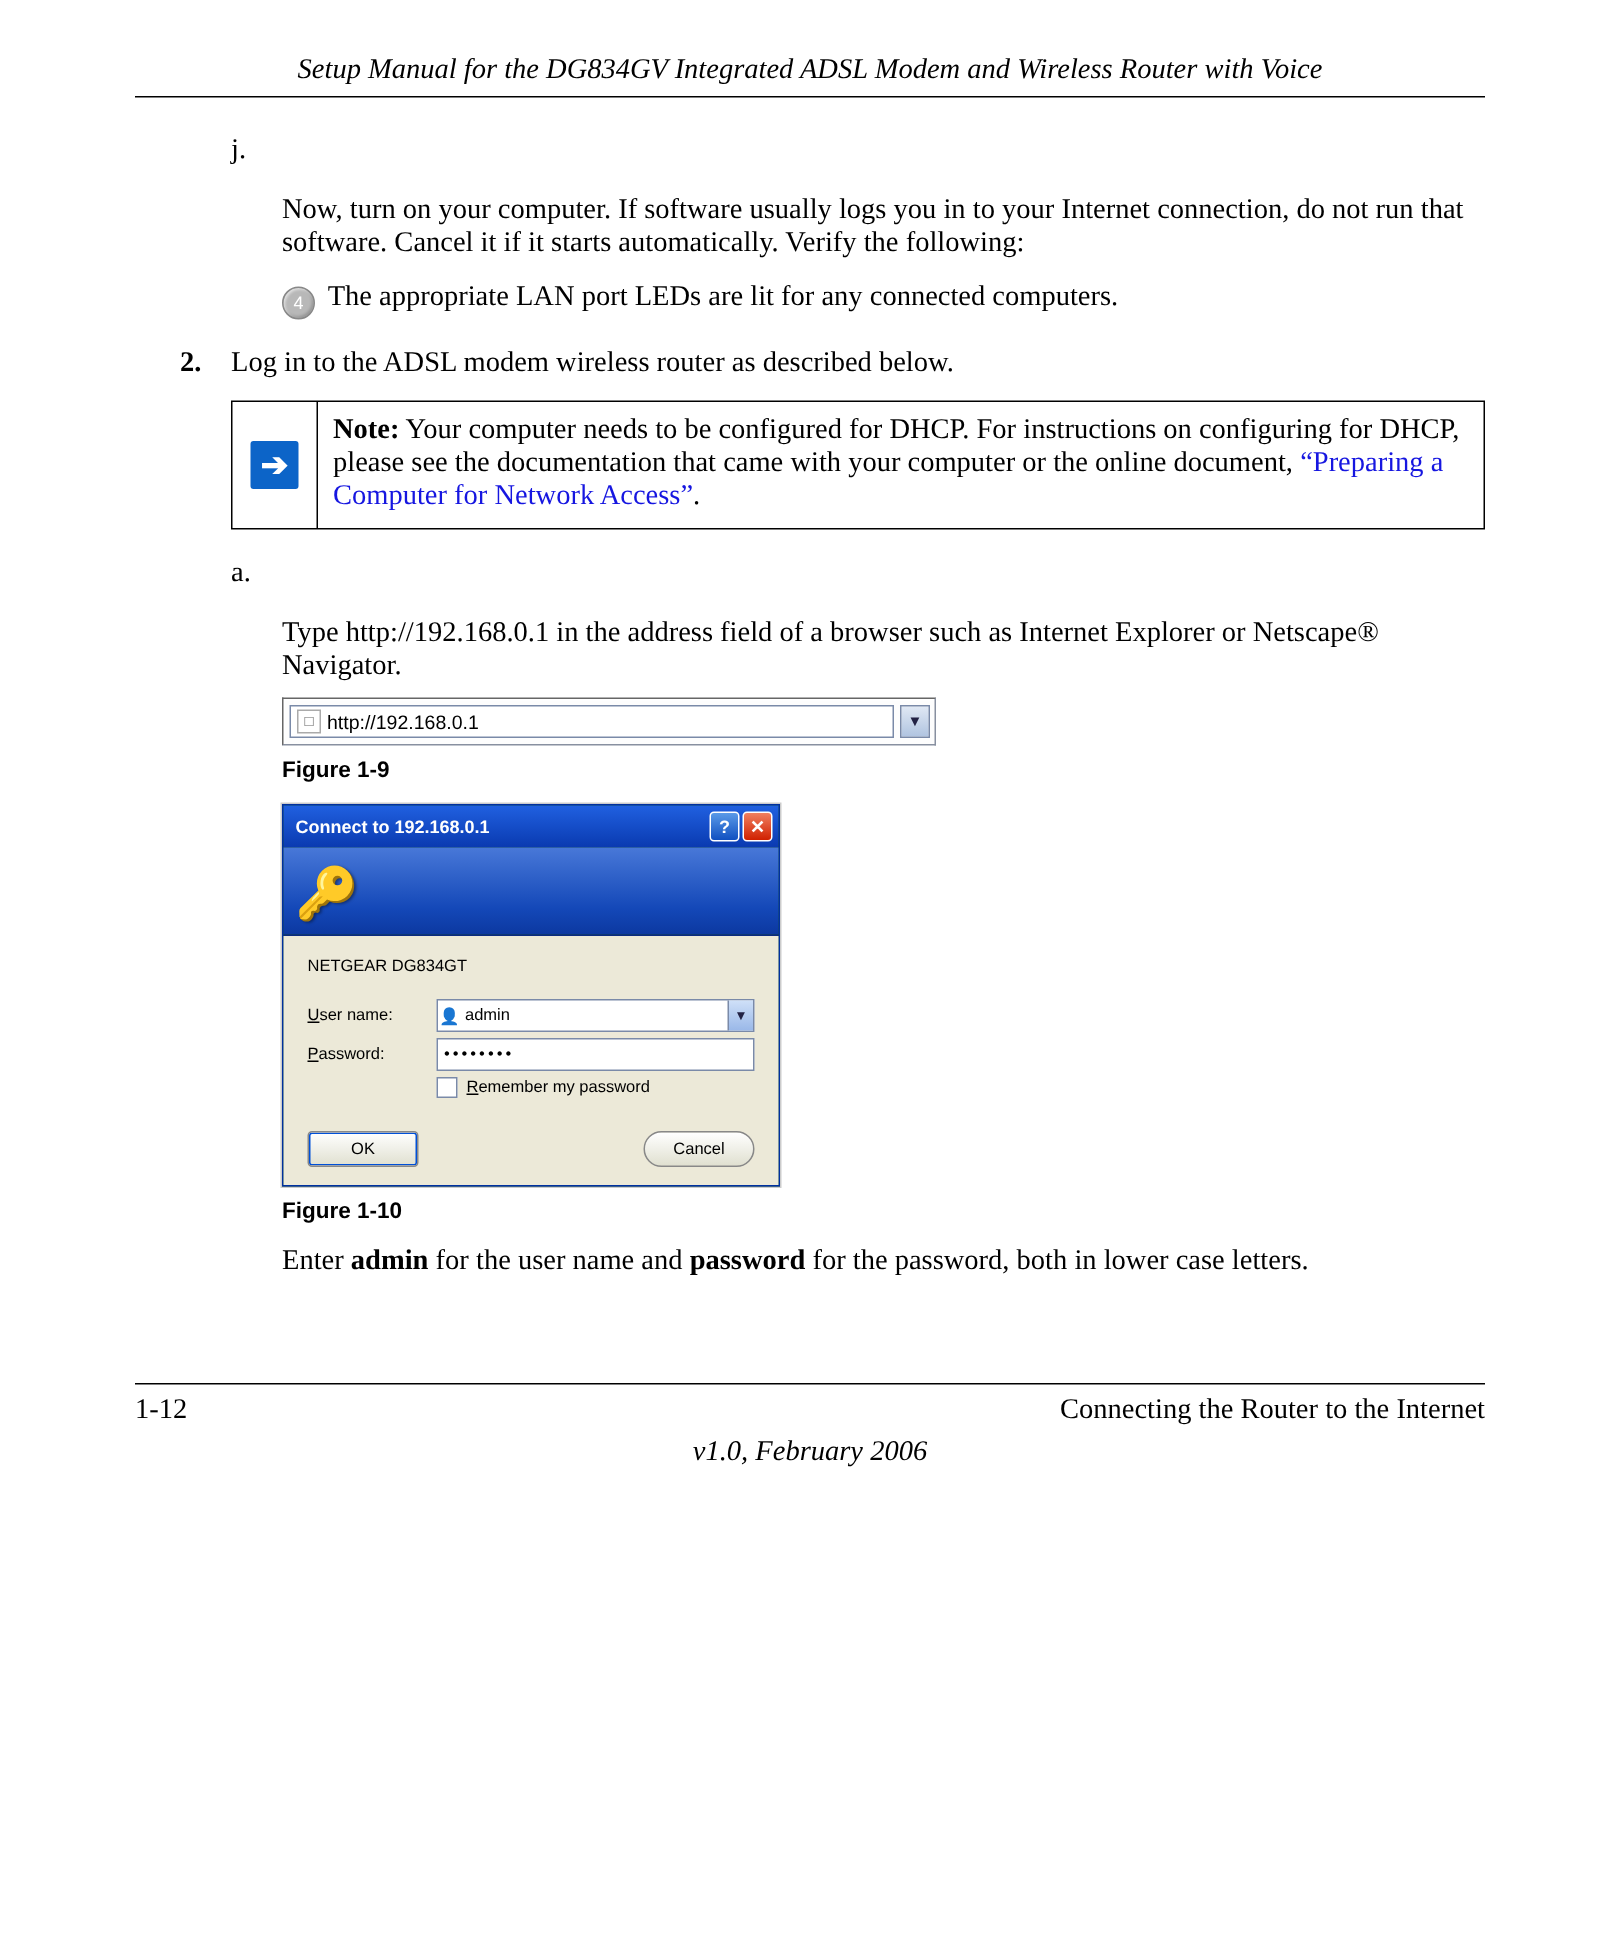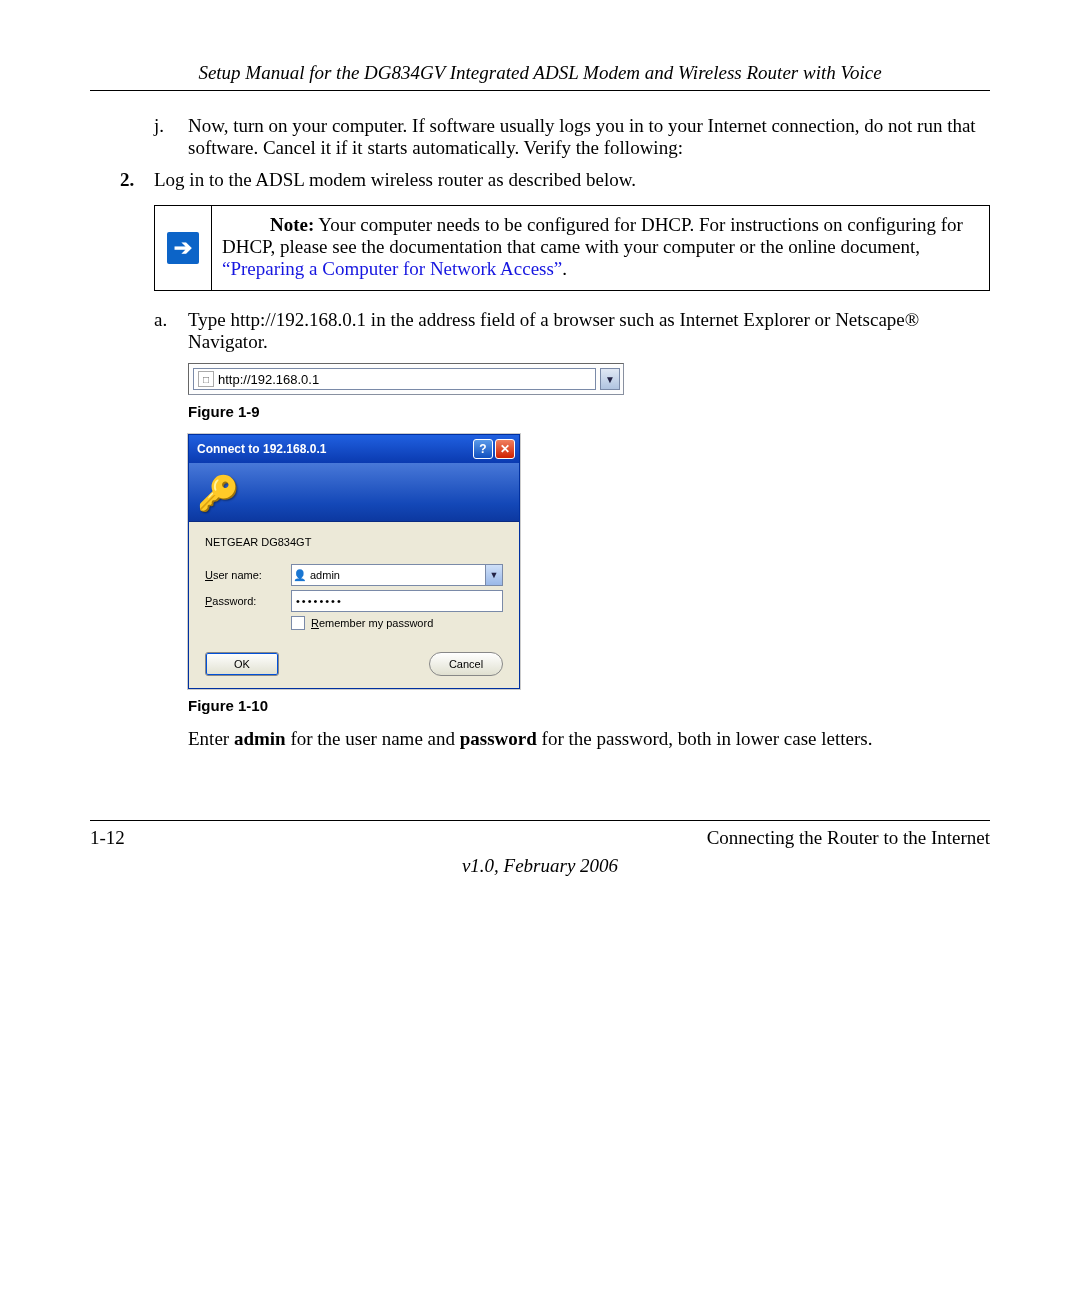--- a/index.html
+++ b/index.html
@@ -5,21 +5,21 @@
   body {
     font-family: "Times New Roman", Times, serif;
     font-size: 19px;
     color: #000;
     background: #fff;
     margin: 0;
     padding: 0;
     width: 1080px;
   }
   .page {
-    padding: 62px 90px 40px 90px;
+    padding: 36px 90px 40px 90px;
   }
   .header-title {
     font-style: italic;
     text-align: center;
     font-size: 19px;
     margin-bottom: 6px;
   }
   .hr {
     border-bottom: 1.5px solid #000;
     margin-bottom: 24px;
@@ -39,20 +39,21 @@
   .level2 {
     display: flex;
     margin-bottom: 10px;
   }
   .level2-marker {
     width: 34px;
     flex-shrink: 0;
   }
   .level2-body {
     flex: 1;
+    margin-top: 40px;
   }
   .indent2 {
     margin-left: 68px;
   }
   .icon-circle {
     display: inline-flex;
     width: 20px;
     height: 20px;
     border-radius: 50%;
     border: 1px solid #888;
@@ -90,21 +91,20 @@
     font-weight: bold;
     border-radius: 2px;
   }
   .note-body {
     padding: 8px 14px 10px 10px;
     flex: 1;
     font-size: 19px;
   }
   .note-body b {
     font-weight: bold;
-    margin-left: 48px;
   }
   .link {
     color: #1616e0;
   }
   .address-bar {
     border: 1px solid #8890a0;
     width: 434px;
     height: 30px;
     display: flex;
     align-items: center;
@@ -345,20 +345,24 @@
   <div class="hr"></div>
 
   <div class="content">
 
 
     <div class="level2" style="margin-left:34px;">
       <div class="level2-marker">j.</div>
       <div class="level2-body">Now, turn on your computer. If software usually logs you in to your Internet connection, do not run that software. Cancel it if it starts automatically. Verify the following:</div>
     </div>
 
+    <div class="indent2" style="margin:14px 0 18px 68px;">
+      <span class="icon-circle" style="background:#b8b8b8;color:#fff;">4</span>
+      <span>The appropriate LAN port LEDs are lit for any connected computers.</span>
+    </div>
 
     <div class="level1">
       <div class="level1-marker">2.</div>
       <div>Log in to the ADSL modem wireless router as described below.</div>
     </div>
 
     <div style="margin-left:34px;">
       <div class="note-box">
         <div class="note-icon-cell">
           <div class="note-icon">➔</div>

